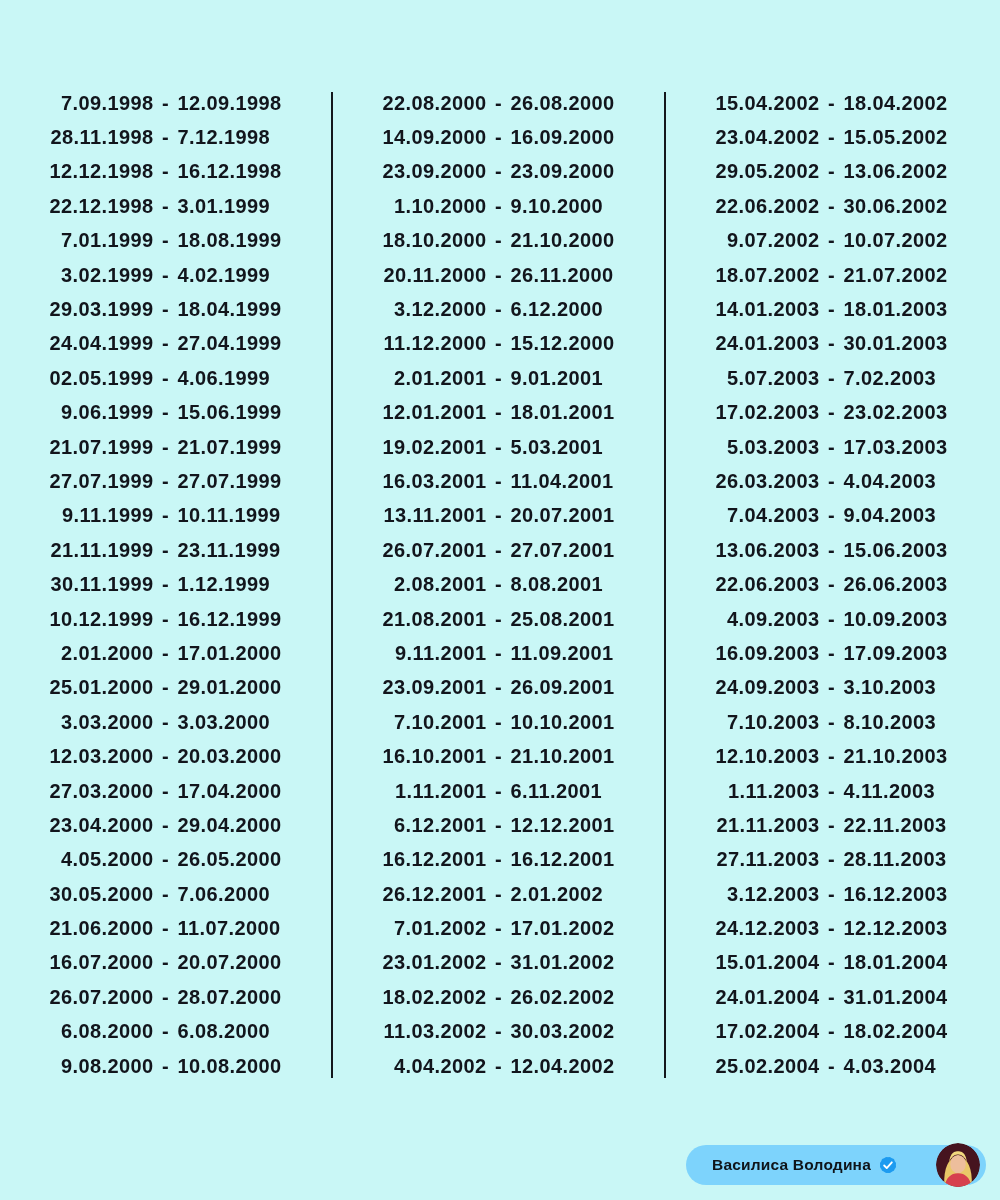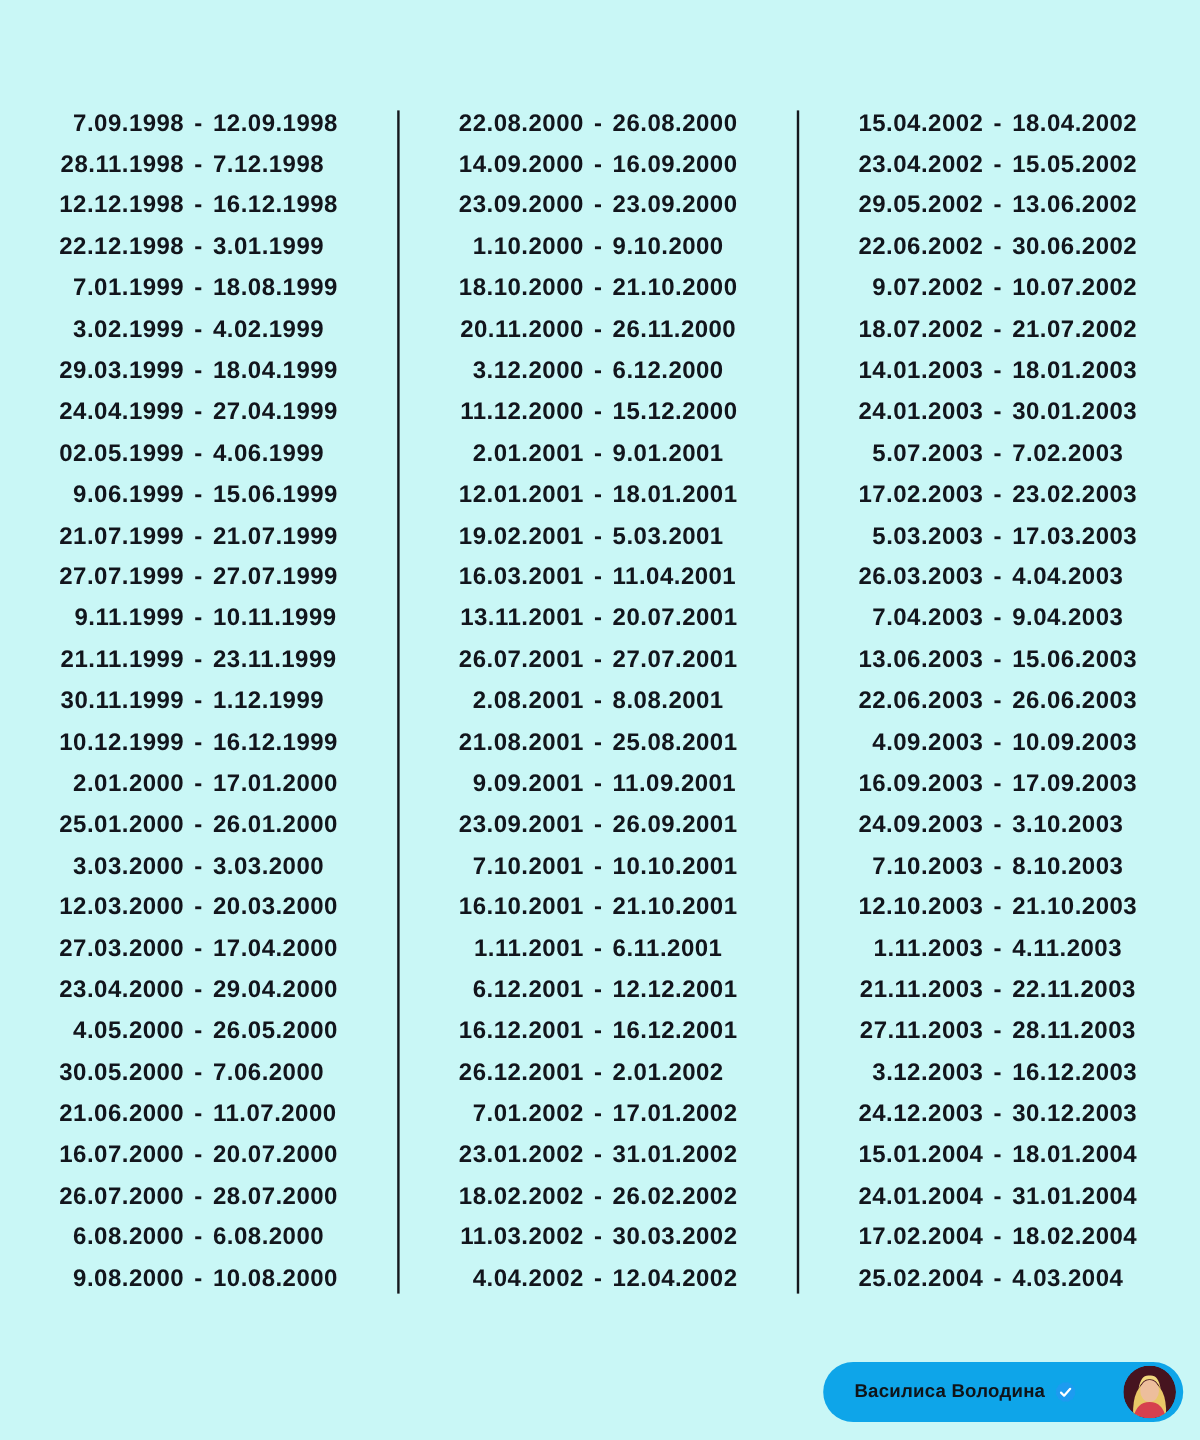--- a/index.html
+++ b/index.html
@@ -56,22 +56,22 @@
   }
   .row .end {
     min-width: 110px;
     text-align: left;
   }
   .attribution {
     position: absolute;
     right: 14px;
     bottom: 15px;
     width: 300px;
-    height: 50px;
-    background: #0ea5e9;
+    height: 40px;
+    background: #7dd3fc;
     border-radius: 28px;
     display: flex;
     align-items: center;
     padding: 0 6px 0 26px;
     box-sizing: border-box;
     justify-content: center;
   }
   .attribution .name {
     font-size: 15.5px;
     font-weight: 700;
@@ -180,21 +180,21 @@
         <span class="end">16.12.1999</span>
       </div>
       <div class="row">
         <span class="start">2.01.2000</span>
         <span class="dash">-</span>
         <span class="end">17.01.2000</span>
       </div>
       <div class="row">
         <span class="start">25.01.2000</span>
         <span class="dash">-</span>
-        <span class="end">26.01.2000</span>
+        <span class="end">29.01.2000</span>
       </div>
       <div class="row">
         <span class="start">3.03.2000</span>
         <span class="dash">-</span>
         <span class="end">3.03.2000</span>
       </div>
       <div class="row">
         <span class="start">12.03.2000</span>
         <span class="dash">-</span>
         <span class="end">20.03.2000</span>
@@ -321,21 +321,21 @@
         <span class="start">2.08.2001</span>
         <span class="dash">-</span>
         <span class="end">8.08.2001</span>
       </div>
       <div class="row">
         <span class="start">21.08.2001</span>
         <span class="dash">-</span>
         <span class="end">25.08.2001</span>
       </div>
       <div class="row">
-        <span class="start">9.09.2001</span>
+        <span class="start">9.11.2001</span>
         <span class="dash">-</span>
         <span class="end">11.09.2001</span>
       </div>
       <div class="row">
         <span class="start">23.09.2001</span>
         <span class="dash">-</span>
         <span class="end">26.09.2001</span>
       </div>
       <div class="row">
         <span class="start">7.10.2001</span>
@@ -511,21 +511,21 @@
         <span class="end">28.11.2003</span>
       </div>
       <div class="row">
         <span class="start">3.12.2003</span>
         <span class="dash">-</span>
         <span class="end">16.12.2003</span>
       </div>
       <div class="row">
         <span class="start">24.12.2003</span>
         <span class="dash">-</span>
-        <span class="end">30.12.2003</span>
+        <span class="end">12.12.2003</span>
       </div>
       <div class="row">
         <span class="start">15.01.2004</span>
         <span class="dash">-</span>
         <span class="end">18.01.2004</span>
       </div>
       <div class="row">
         <span class="start">24.01.2004</span>
         <span class="dash">-</span>
         <span class="end">31.01.2004</span>

